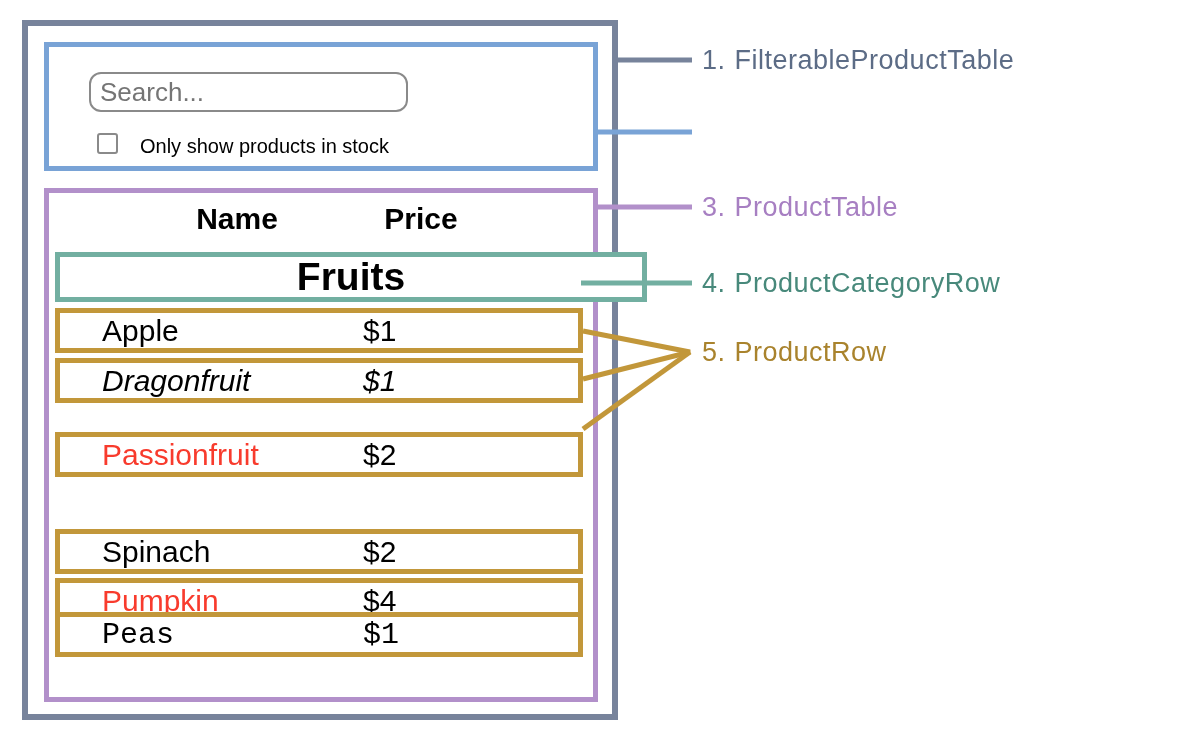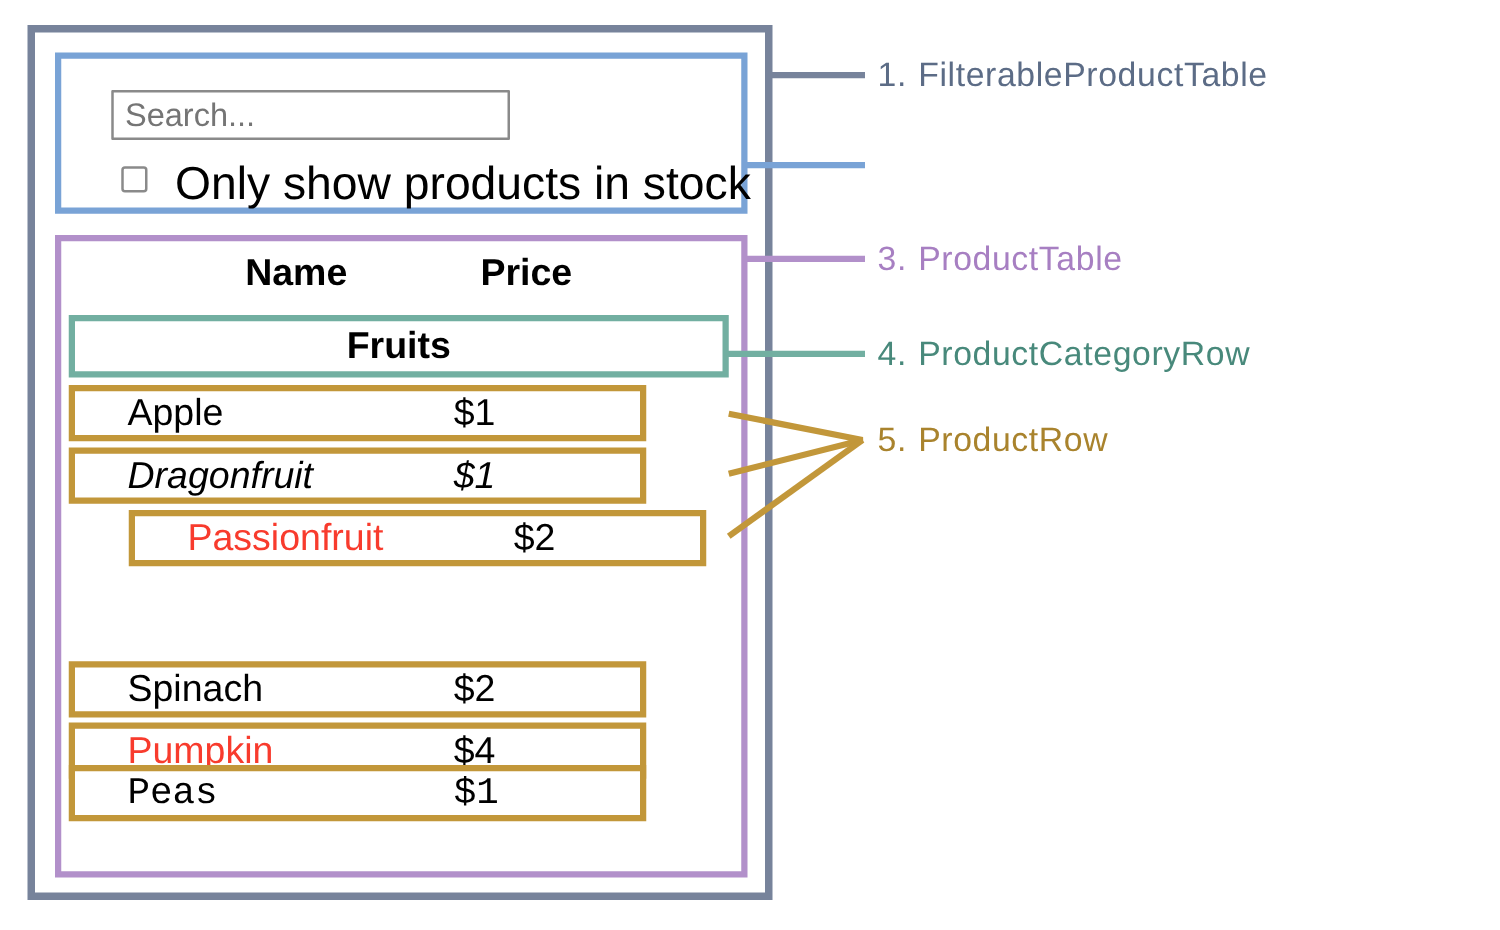--- a/index.html
+++ b/index.html
@@ -26,55 +26,55 @@
   .product-table-box{
     left:44px;top:188px;width:554px;height:514px;
     border:5px solid var(--purple-border);
     background:#ffffff;
   }
 
   
   .search-input{
     left:89px;top:72px;width:319px;height:40px;
     border:2px solid var(--input-border);
-    border-radius:1px;
+    border-radius:12px;
     font-family:"Liberation Sans", sans-serif;
     font-size:26px;color:#444;
     padding:0 0 0 9px;outline:none;background:#fff;
   }
   .search-input::placeholder{color:var(--placeholder-text);opacity:1;}
   .checkbox{
     left:97px;top:133px;width:21px;height:21px;
     border:2px solid var(--input-border);
     border-radius:3px;background:#fff;
   }
   .checkbox-label{
     left:140px;top:132px;height:29px;line-height:29px;
-    font-size:37px;color:#000;white-space:nowrap;
+    font-size:20px;color:#000;white-space:nowrap;
   }
 
   
   .col-header{
     top:204px;height:30px;line-height:30px;
     font-size:30px;font-weight:bold;color:#000;
     transform:translateX(-50%);white-space:nowrap;
   }
   .col-name{left:222px;margin-left:15px;}
   .col-price{left:421px;}
 
   
   .category-row{
-    left:55px;width:528px;height:50px;
+    left:55px;width:592px;height:50px;
     border:5px solid var(--teal-border);
     background:#fff;
     display:flex;align-items:center;justify-content:center;
-    font-size:30px;font-weight:bold;color:#000;
+    font-size:39px;font-weight:bold;color:#000;
   }
   .product-row{
-    left:55px;width:462px;height:45px;
+    left:55px;width:528px;height:45px;
     border:5px solid var(--gold-border);
     background:#fff;
   }
   .product-row .name{
     position:absolute;left:42px;top:50%;transform:translateY(-50%);
     font-size:30px;color:#000;white-space:nowrap;
   }
   .product-row .price{
     position:absolute;left:303px;top:50%;transform:translateY(-50%);
     font-size:30px;color:#000;white-space:nowrap;
@@ -120,21 +120,21 @@
   <div class="abs category-row" style="top:252px;">Fruits</div>
 
   <div class="abs product-row" style="top:308px;">
     <span class="name">Apple</span>
     <span class="price">$1</span>
   </div>
   <div class="abs product-row" style="top:358px;font-style:italic;">
     <span class="name">Dragonfruit</span>
     <span class="price">$1</span>
   </div>
-  <div class="abs product-row" style="top:408px;margin-left:48px;">
+  <div class="abs product-row" style="top:432px;">
     <span class="name red">Passionfruit</span>
     <span class="price">$2</span>
   </div>
 
 
   <div class="abs product-row" style="top:529px;">
     <span class="name">Spinach</span>
     <span class="price">$2</span>
   </div>
   <div class="abs product-row" style="top:578px;">

